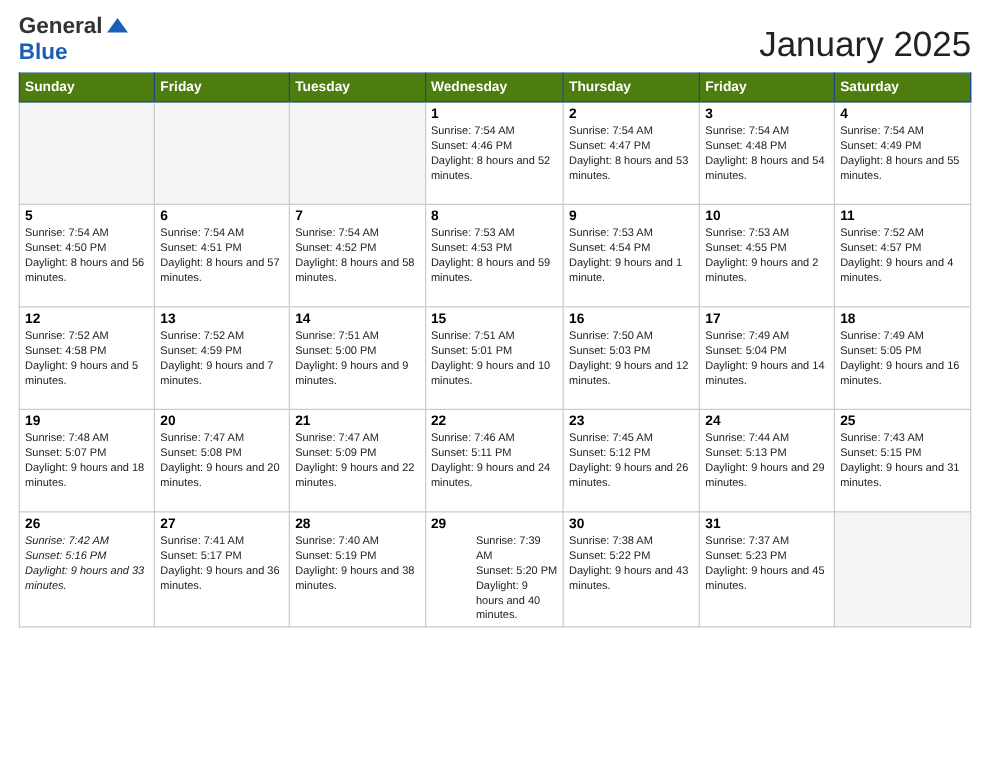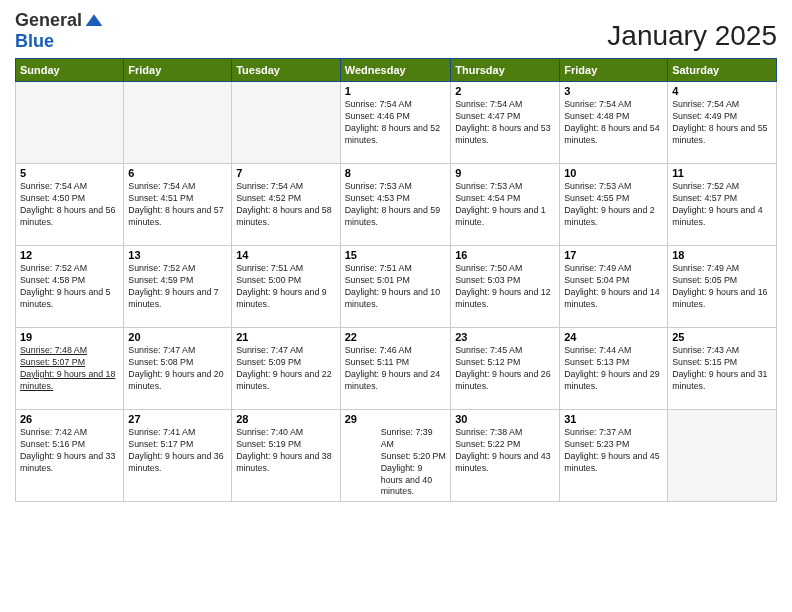--- a/index.html
+++ b/index.html
@@ -235,21 +235,21 @@
           <td>
             <span class="day-num">18</span>
             <div class="cell-text" style="white-space: pre-line;">Sunrise: 7:49 AM
 Sunset: 5:05 PM
 Daylight: 9 hours and 16 minutes.</div>
           </td>
         </tr>
         <tr>
           <td>
             <span class="day-num">19</span>
-            <div class="cell-text" style="white-space: pre-line; text-decoration: underline;">Sunrise: 7:48 AM
+            <div class="cell-text" style="white-space: pre-line;">Sunrise: 7:48 AM
 Sunset: 5:07 PM
 Daylight: 9 hours and 18 minutes.</div>
           </td>
           <td>
             <span class="day-num">20</span>
             <div class="cell-text" style="white-space: pre-line;">Sunrise: 7:47 AM
 Sunset: 5:08 PM
 Daylight: 9 hours and 20 minutes.</div>
           </td>
           <td>
@@ -279,21 +279,21 @@
           <td>
             <span class="day-num">25</span>
             <div class="cell-text" style="white-space: pre-line;">Sunrise: 7:43 AM
 Sunset: 5:15 PM
 Daylight: 9 hours and 31 minutes.</div>
           </td>
         </tr>
         <tr>
           <td>
             <span class="day-num">26</span>
-            <div class="cell-text" style="white-space: pre-line;">Sunrise: 7:42 AM
+            <div class="cell-text" style="white-space: pre-line; font-style: italic;">Sunrise: 7:42 AM
 Sunset: 5:16 PM
 Daylight: 9 hours and 33 minutes.</div>
           </td>
           <td>
             <span class="day-num">27</span>
             <div class="cell-text" style="white-space: pre-line;">Sunrise: 7:41 AM
 Sunset: 5:17 PM
 Daylight: 9 hours and 36 minutes.</div>
           </td>
           <td>

